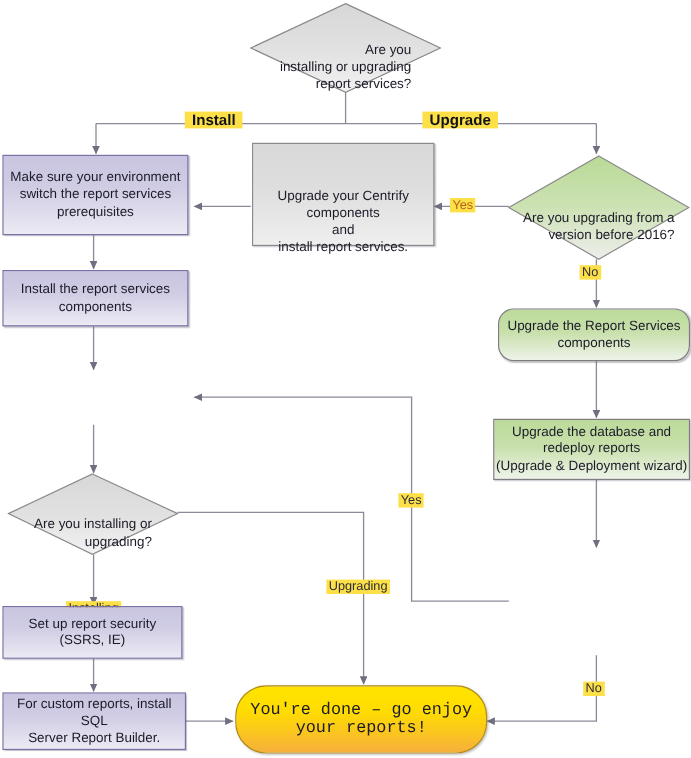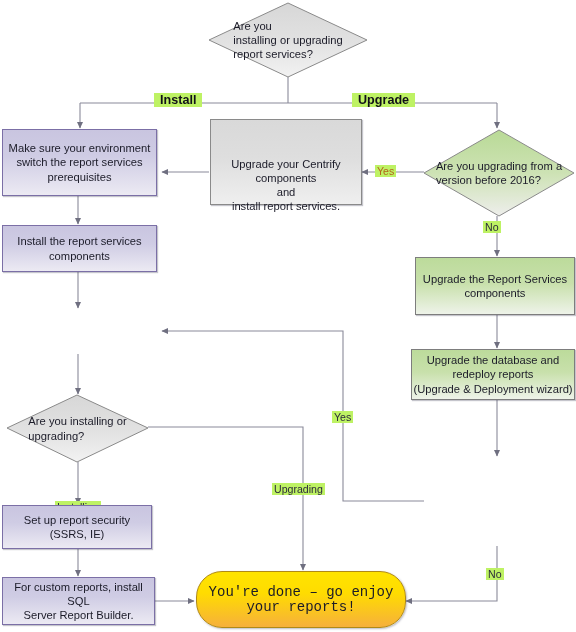--- a/index.html
+++ b/index.html
@@ -23,33 +23,33 @@
         background:linear-gradient(to bottom,#d9d9d9 0%,#dedede 45%,#efefef 100%);
         box-shadow:1px 1px 1px rgba(90,90,110,.35);}
   
   .rect-green{border:1px solid #7d7d7d;
         background:linear-gradient(to bottom,#bcdb9b 0%,#c8e0ab 45%,#eef3e9 100%);
         box-shadow:1px 1px 1px rgba(90,90,110,.35);}
 
   
   .diamond{position:absolute;}
   .diamond .dshape{position:absolute;left:0;top:0;width:100%;height:100%;}
-  .diamond .dlabel{position:absolute;left:0;top:0;width:100%;height:100%;
-        display:flex;align-items:center;justify-content:center;text-align:left;
+  .diamond .dlabel{position:absolute;left:0;top:16px;width:100%;height:100%;
+        display:flex;align-items:center;justify-content:center;text-align:right;
         color:#1b1b28;font-size:11.2px;line-height:14.2px;}
 
   
   .pill{border:1px solid #b08a16;border-radius:26px;
         background:linear-gradient(to bottom,#ffe400 0%,#ffdc00 38%,#f6b03c 100%);
         box-shadow:1px 1px 2px rgba(90,90,110,.4);
         color:#1b1b28;font-size:14px;font-family:Liberation Mono, monospace;}
 
   
   .elabel{position:absolute;font-size:10.6px;color:#2b2b3a;white-space:nowrap;
-          background:#bef264;padding:0 2px;}
+          background:#fde047;padding:0 2px;}
   .elabel.branch{font-size:12.6px;font-weight:bold;color:#111118;padding:0 6px;}
   .elabel.yesorange{color:#b2651a;}
 </style>
 </head>
 <body>
 
 <div id="canvas">
 
   <svg class="wires" viewBox="0 0 576 632">
     <defs>
@@ -148,21 +148,21 @@
     </svg>
     <div class="dlabel" style="white-space:pre-line;">Are you upgrading from a
 version before 2016?</div>
   </div>
 
   <div class="node rect" style="left:2px;top:225px;width:155px;height:47px;">
     <span style="white-space:pre-line;">Install the report services
 components</span>
   </div>
 
-  <div class="node rect-green" style="left:415px;top:257px;width:160px;height:58px;">
+  <div class="node rect-green" style="left:415px;top:257px;width:160px;height:44px;border-radius:13px;">
     <span style="white-space:pre-line;">Upgrade the Report Services
 components</span>
   </div>
 
 
   <div class="node rect-green" style="left:411px;top:349px;width:164px;height:51px;">
     <span style="white-space:pre-line;">Upgrade the database and
 redeploy reports
 (Upgrade &amp; Deployment wizard)</span>
   </div>

